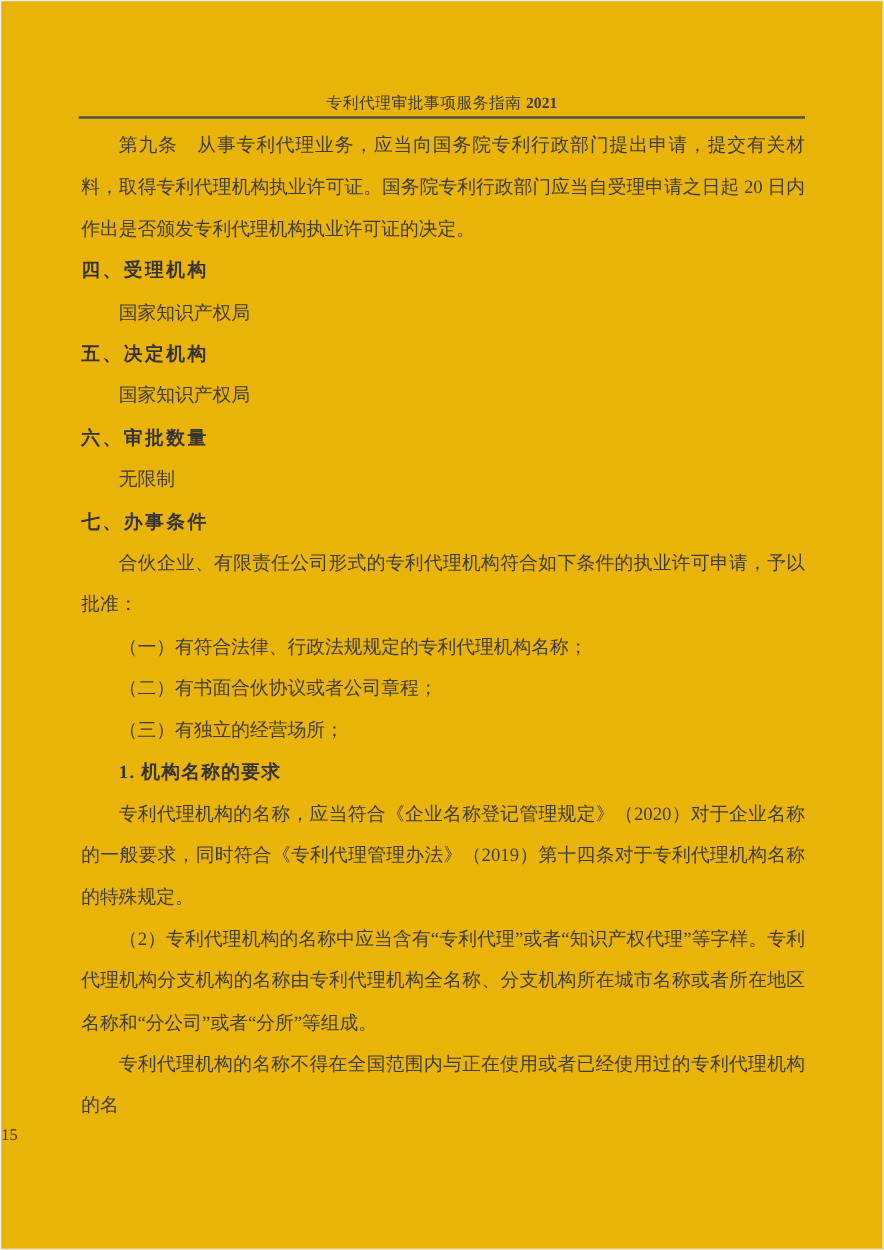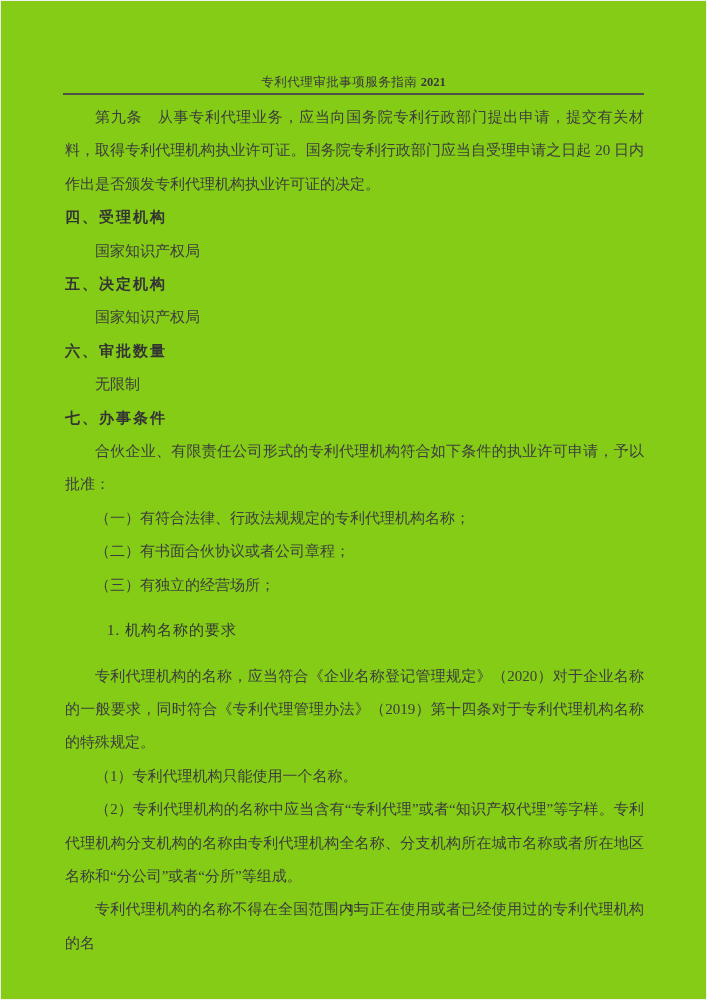--- a/index.html
+++ b/index.html
@@ -4,21 +4,21 @@
 <style>
   html, body {
     margin: 0;
     padding: 0;
     background: #ffffff;
   }
   .page {
     position: relative;
     width: 707px;
     height: 1000px;
-    background: #84cc16;
+    background: #eab308;
     box-sizing: border-box;
     border: 1px solid #f0f0f0;
     font-family: "Liberation Serif", "DejaVu Serif", serif;
     color: #3d3d3d;
     overflow: hidden;
   }
   .header-title {
     position: absolute;
     top: 73px;
     left: 0;
@@ -56,32 +56,32 @@
     font-family: Liberation Serif, serif;
   }
   .heading {
     margin: 0;
     font-weight: bold;
     text-indent: 0;
     letter-spacing: 2px;
     color: #343434;
   }
   .subheading {
-    margin: 12px;
-    font-weight: normal;
+    margin: 0;
+    font-weight: bold;
     text-indent: 2em;
     letter-spacing: 1px;
     color: #343434;
   }
   .footer {
     position: absolute;
     top: 899px;
     left: 0;
     right: 0;
-    text-align: center;
+    text-align: left;
     font-size: 13px;
     color: #3a3a3a;
   }
 </style>
 </head>
 <body>
 
 <div class="page">
 
   <div class="header-title">
@@ -98,21 +98,20 @@
     <p class="para">国家知识产权局</p>
     <p class="heading">六、审批数量</p>
     <p class="para">无限制</p>
     <p class="heading">七、办事条件</p>
     <p class="para">合伙企业、有限责任公司形式的专利代理机构符合如下条件的执业许可申请，予以批准：</p>
     <p class="para">（一）有符合法律、行政法规规定的专利代理机构名称；</p>
     <p class="para">（二）有书面合伙协议或者公司章程；</p>
     <p class="para">（三）有独立的经营场所；</p>
     <p class="subheading">1. 机构名称的要求</p>
     <p class="para">专利代理机构的名称，应当符合《企业名称登记管理规定》（2020）对于企业名称的一般要求，同时符合《专利代理管理办法》（2019）第十四条对于专利代理机构名称的特殊规定。</p>
-    <p class="para">（1）专利代理机构只能使用一个名称。</p>
     <p class="para">（2）专利代理机构的名称中应当含有“专利代理”或者“知识产权代理”等字样。专利代理机构分支机构的名称由专利代理机构全名称、分支机构所在城市名称或者所在地区名称和“分公司”或者“分所”等组成。</p>
     <p class="para">专利代理机构的名称不得在全国范围内与正在使用或者已经使用过的专利代理机构的名</p>
   </div>
 
   <div class="footer">
     <span>15</span>
   </div>
 
 </div>
 

